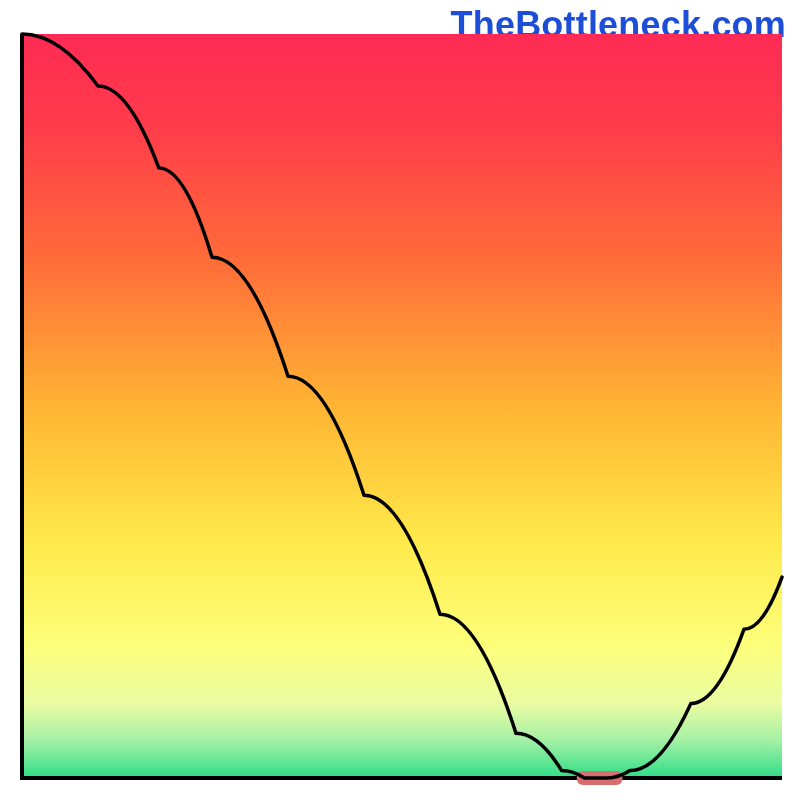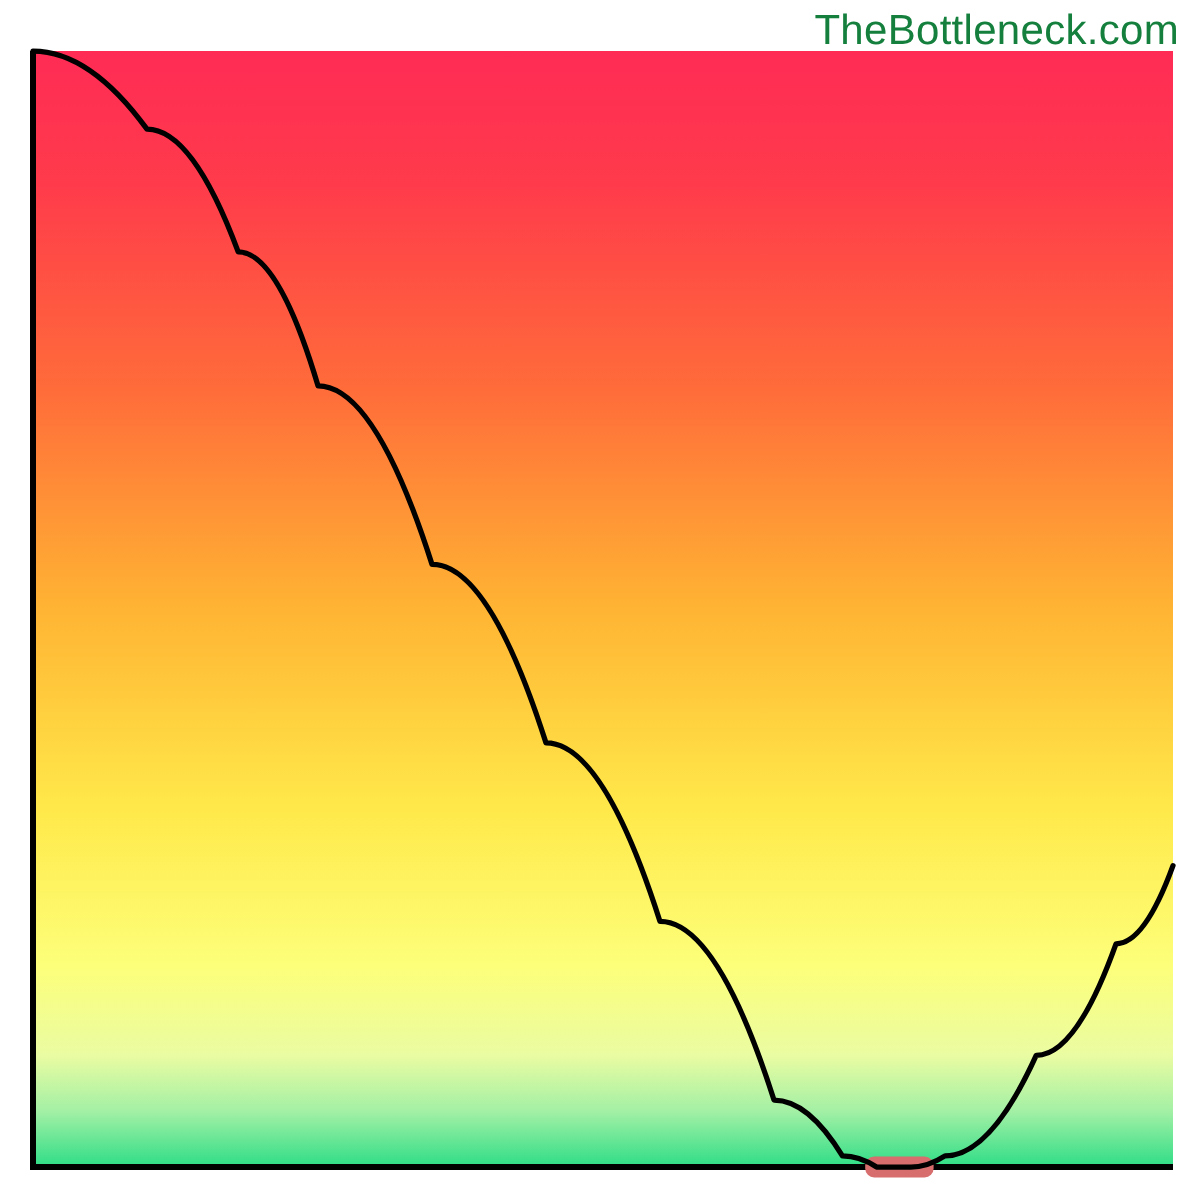--- a/index.html
+++ b/index.html
@@ -12,23 +12,23 @@
   }
   .container {
     position: relative;
     width: 800px;
     height: 800px;
   }
   .watermark {
     position: absolute;
     top: 4px;
     right: 14px;
-    font-size: 28px;
-    font-weight: 400;
-    color: #15803d;
+    font-size: 36px;
+    font-weight: 700;
+    color: #1d4ed8;
     letter-spacing: 0.2px;
   }
   svg.chart {
     position: absolute;
     top: 0;
     left: 0;
   }
 </style>
 </head>
 <body>

